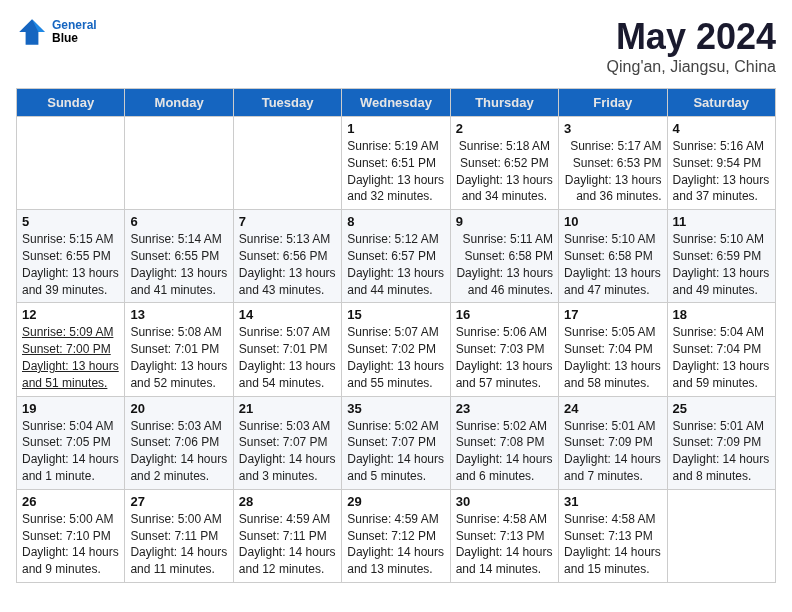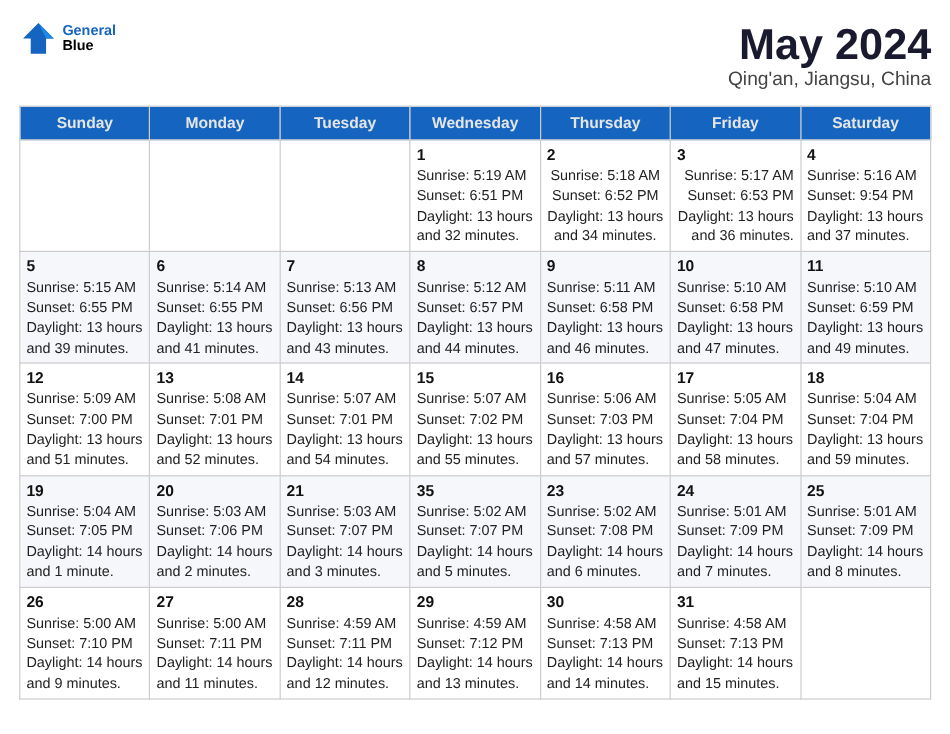--- a/index.html
+++ b/index.html
@@ -177,21 +177,21 @@
         </td>
         <td>
           <div class="day-num">8</div>
           <div class="day-info" style="white-space: pre-line;">Sunrise: 5:12 AM
 Sunset: 6:57 PM
 Daylight: 13 hours
 and 44 minutes.</div>
         </td>
         <td>
           <div class="day-num">9</div>
-          <div class="day-info" style="white-space: pre-line;">Sunrise: 5:11 AM
+          <div class="day-info" style="white-space: pre-line; text-align: right;">Sunrise: 5:11 AM
 Sunset: 6:58 PM
 Daylight: 13 hours
 and 46 minutes.</div>
         </td>
         <td>
           <div class="day-num">10</div>
           <div class="day-info" style="white-space: pre-line;">Sunrise: 5:10 AM
 Sunset: 6:58 PM
 Daylight: 13 hours
 and 47 minutes.</div>
@@ -200,21 +200,21 @@
           <div class="day-num">11</div>
           <div class="day-info" style="white-space: pre-line;">Sunrise: 5:10 AM
 Sunset: 6:59 PM
 Daylight: 13 hours
 and 49 minutes.</div>
         </td>
       </tr>
       <tr>
         <td>
           <div class="day-num">12</div>
-          <div class="day-info" style="white-space: pre-line;">Sunrise: 5:09 AM
+          <div class="day-info" style="white-space: pre-line; text-decoration: underline;">Sunrise: 5:09 AM
 Sunset: 7:00 PM
 Daylight: 13 hours
 and 51 minutes.</div>
         </td>
         <td>
           <div class="day-num">13</div>
           <div class="day-info" style="white-space: pre-line;">Sunrise: 5:08 AM
 Sunset: 7:01 PM
 Daylight: 13 hours
 and 52 minutes.</div>

